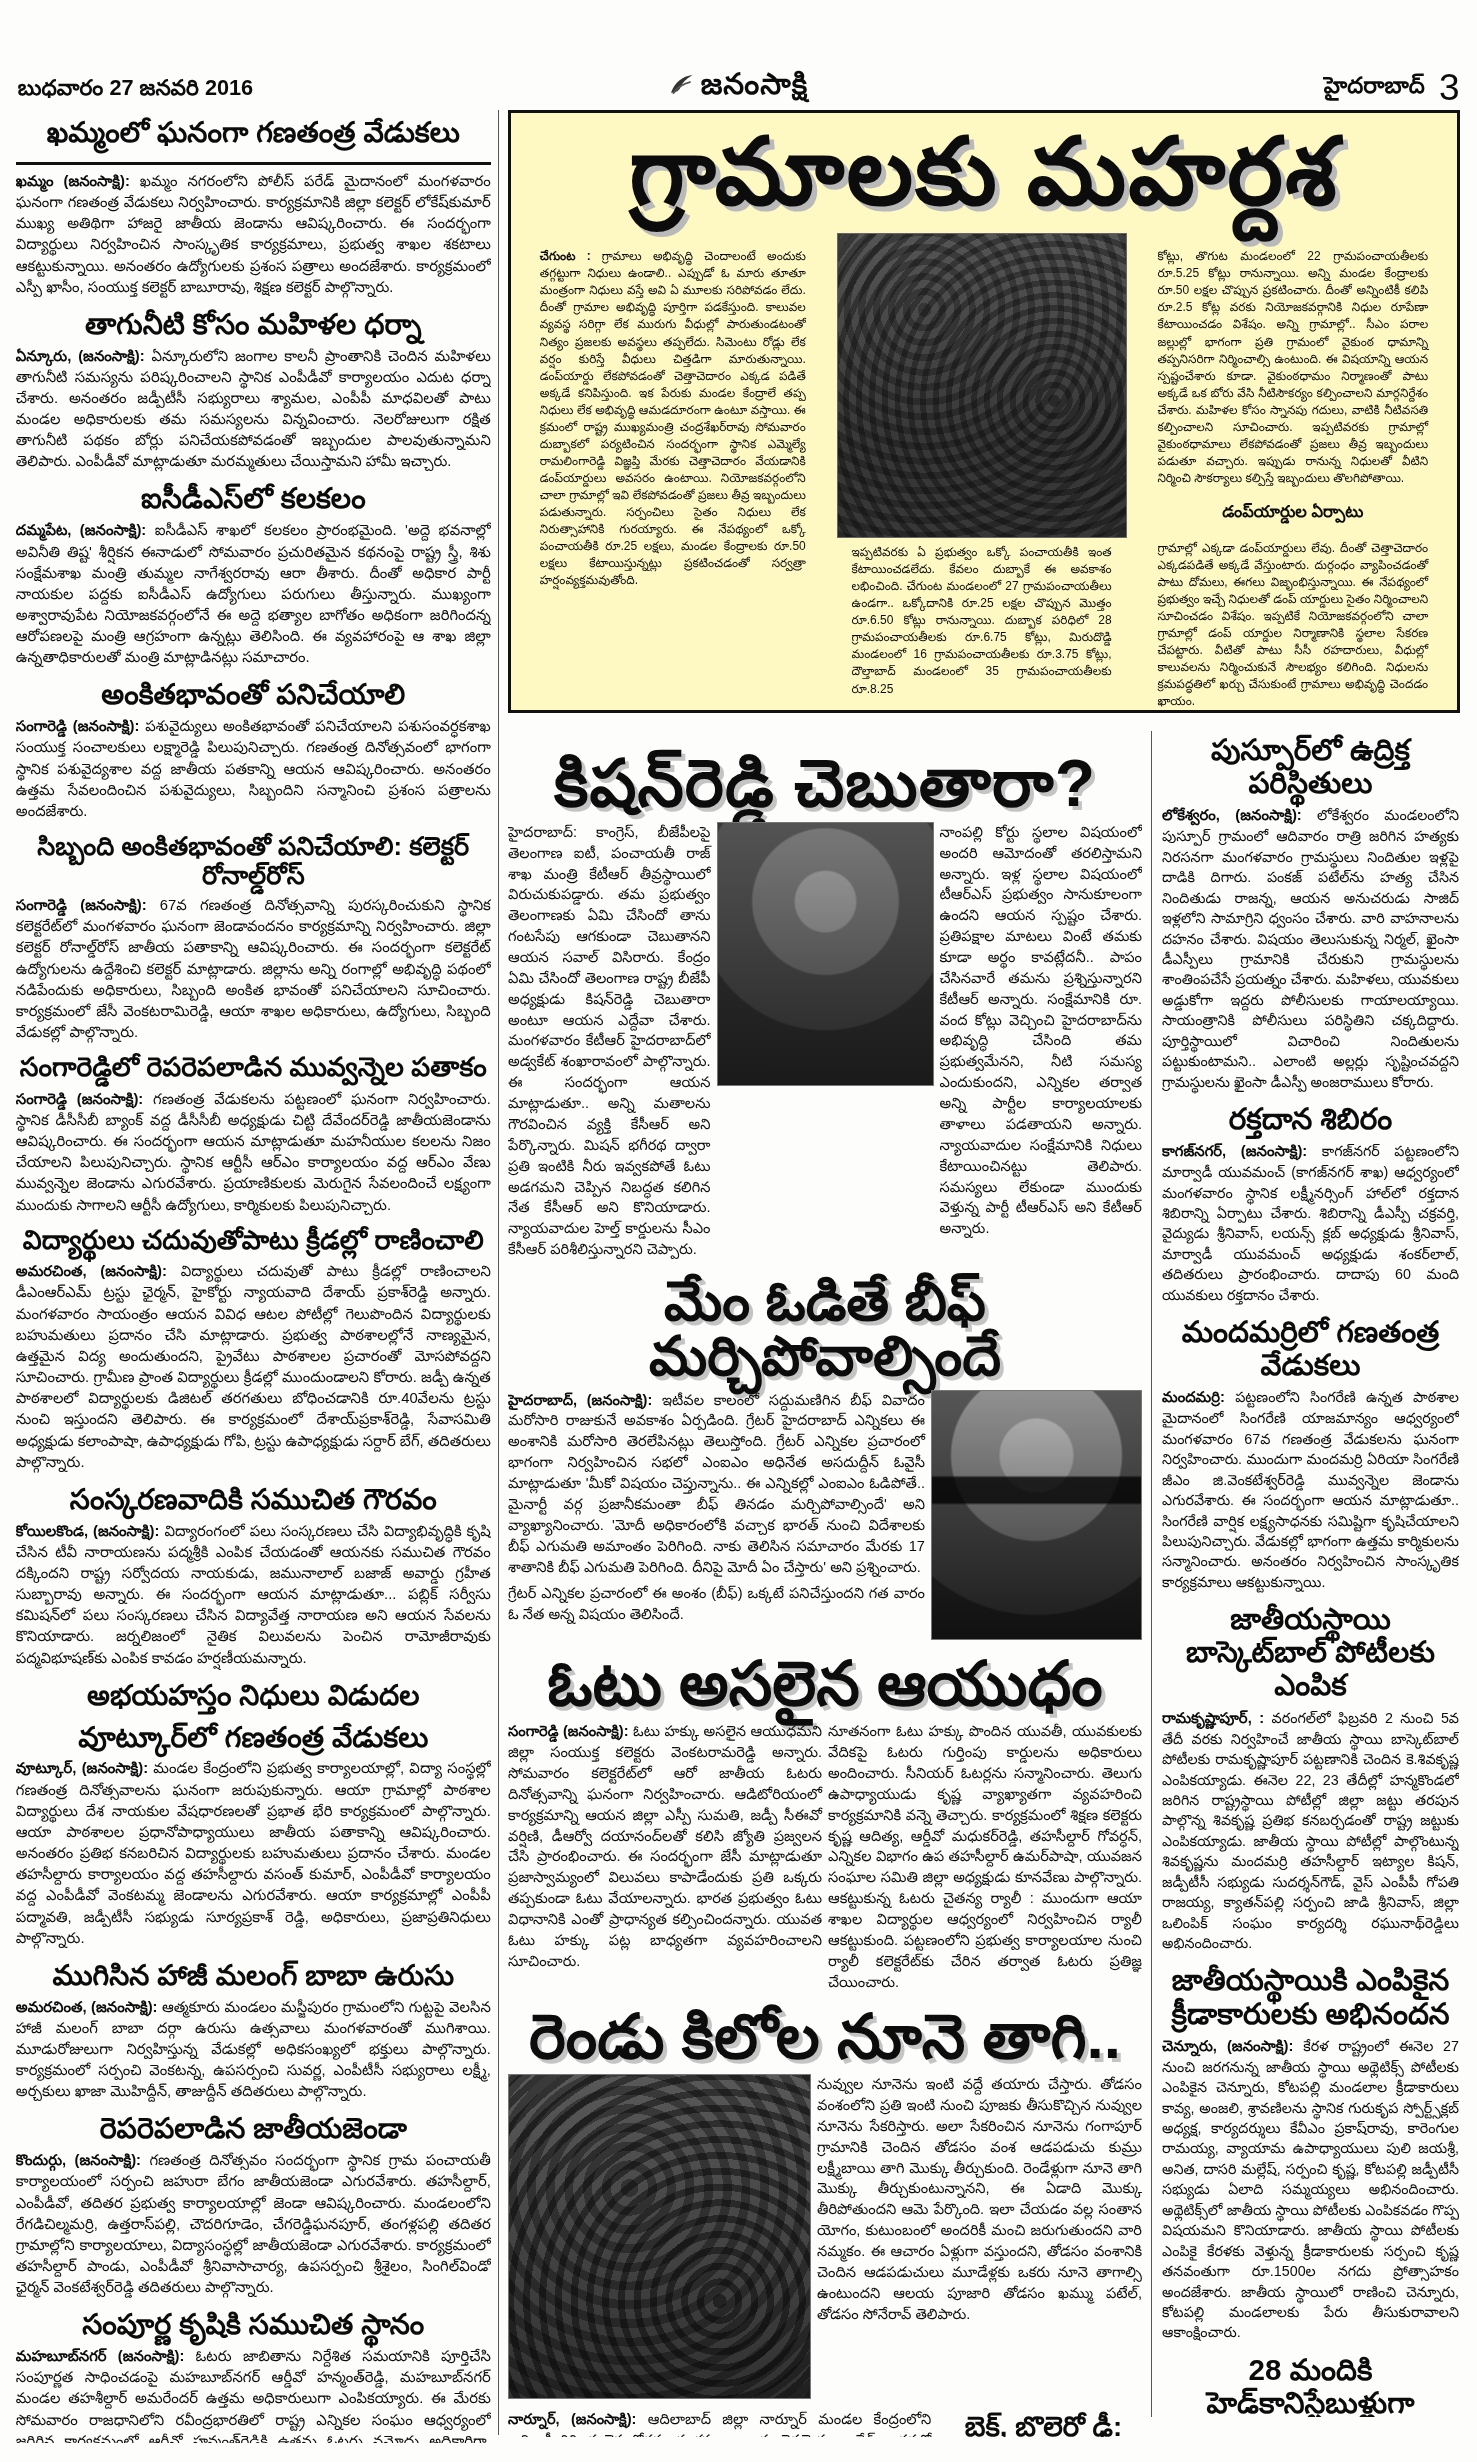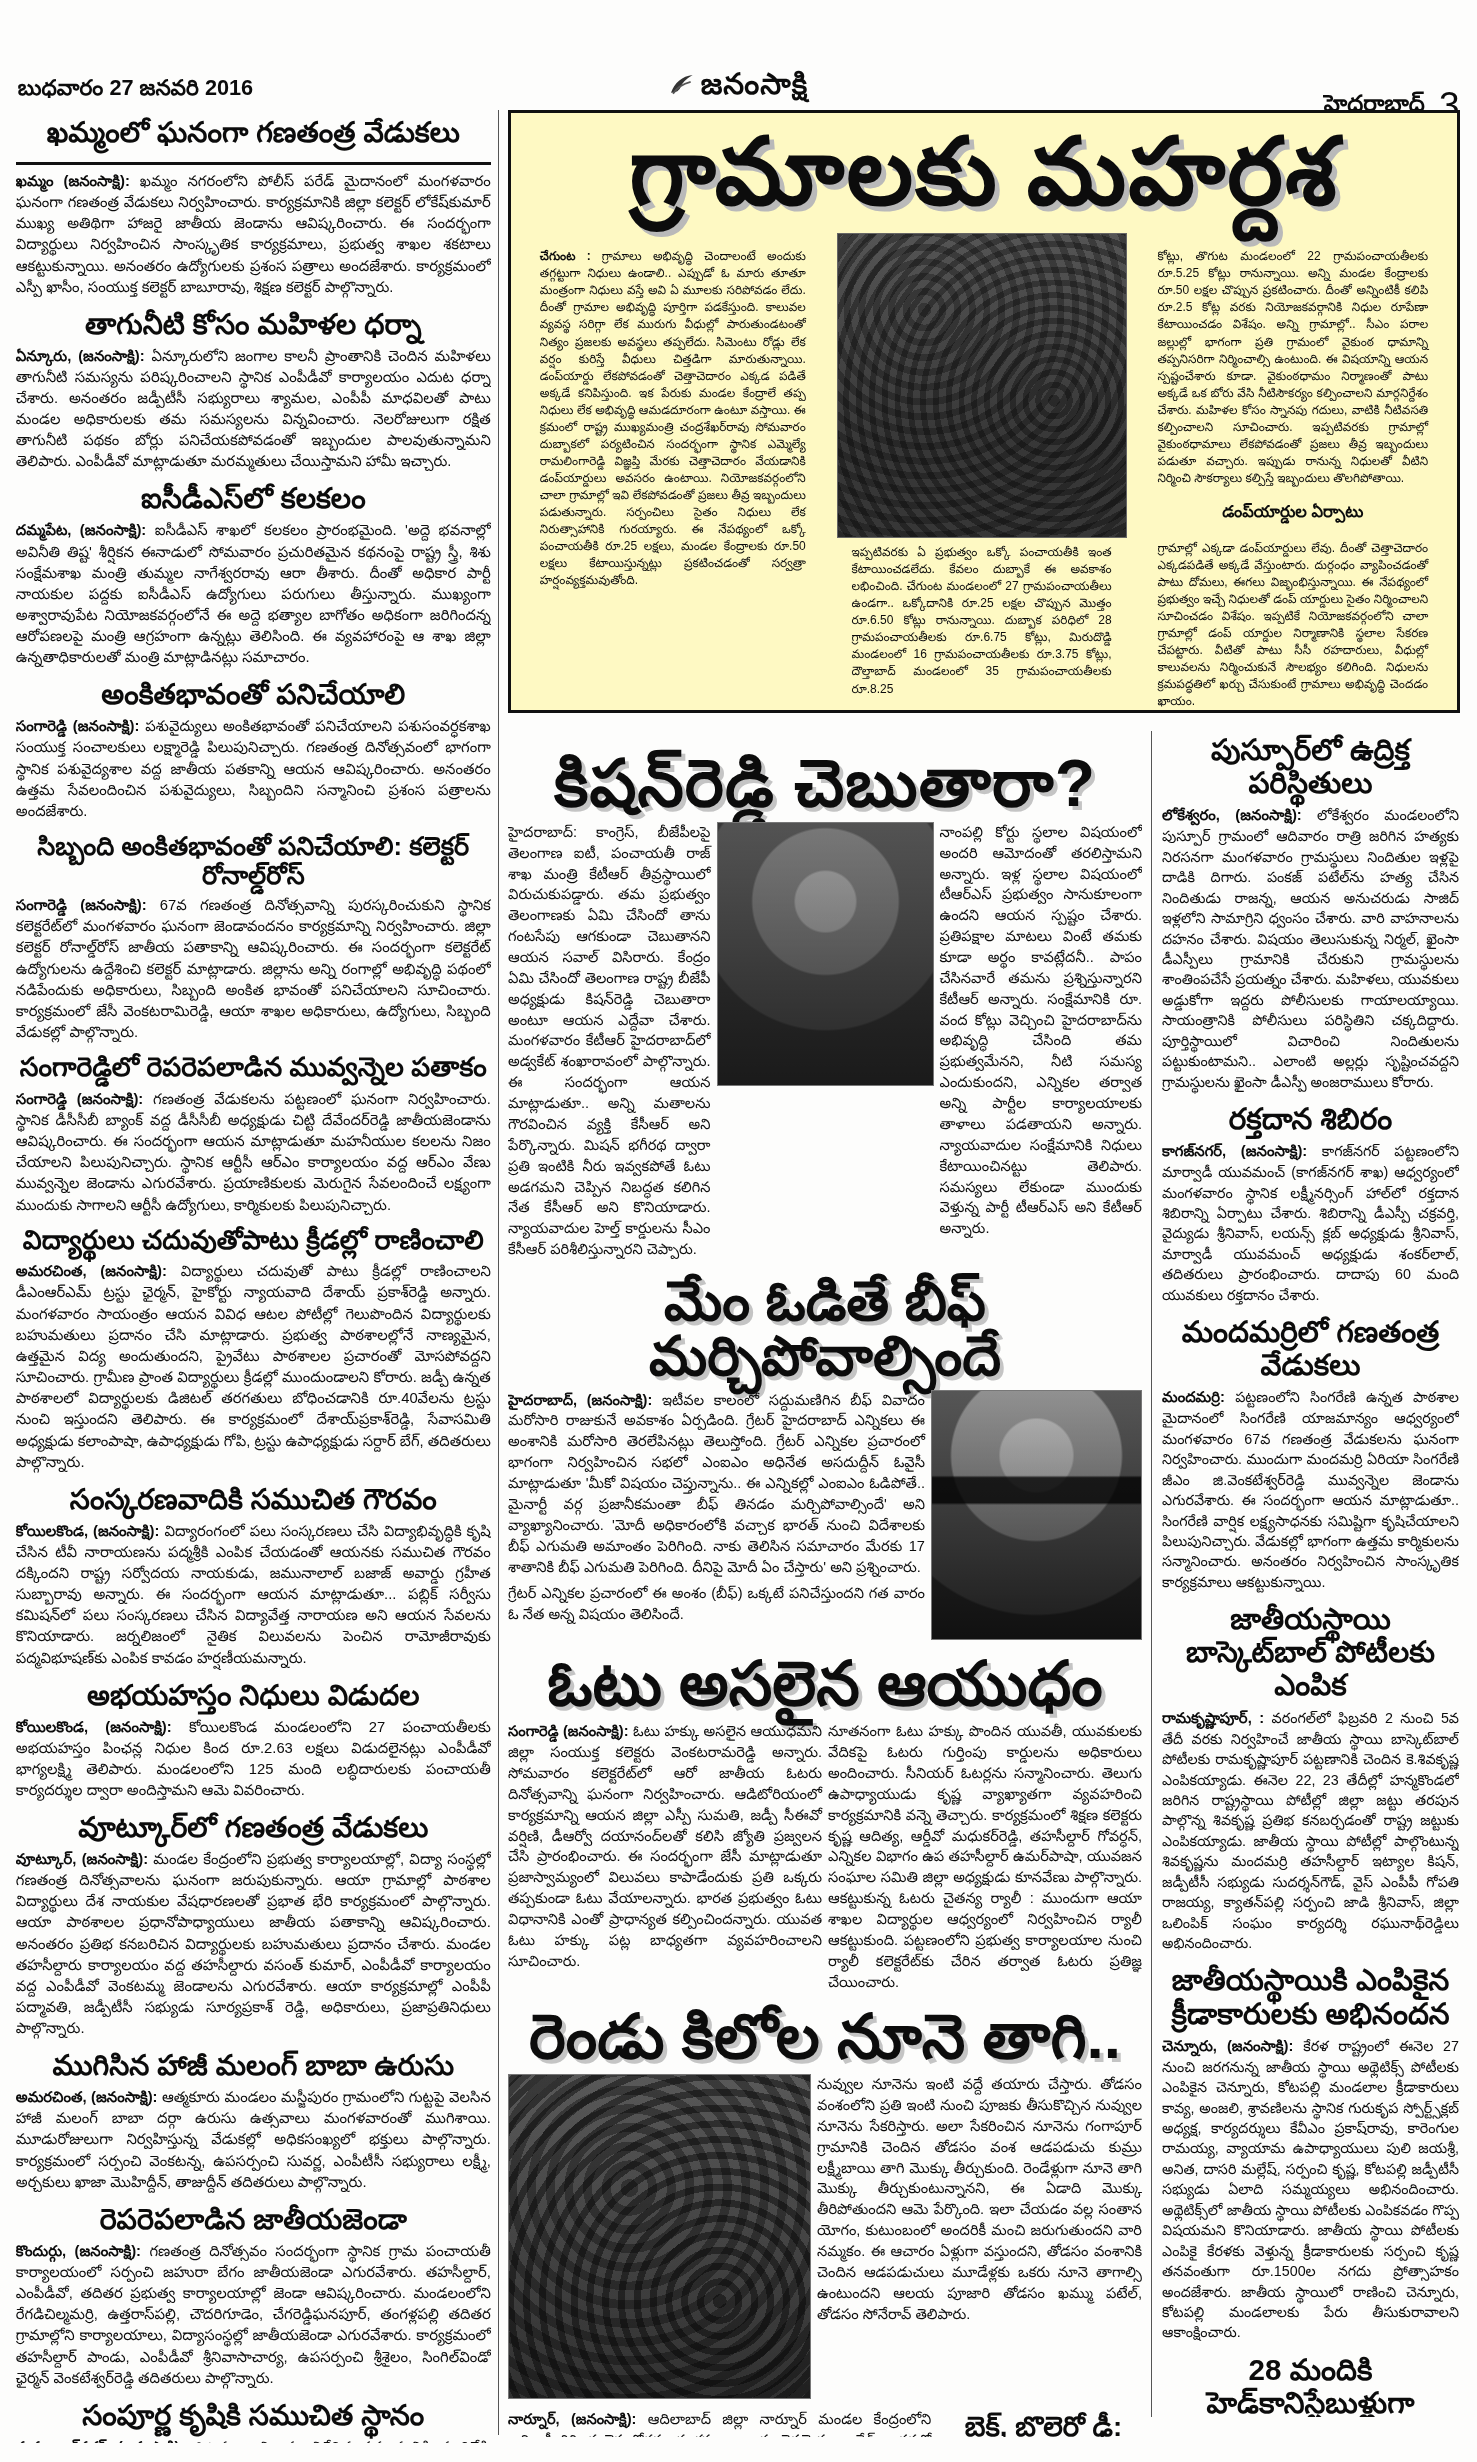--- a/index.html
+++ b/index.html
@@ -8,21 +8,21 @@
     font-family:"Liberation Sans","DejaVu Sans",sans-serif;color:#0c0c0c;
     overflow:hidden;
   }
   .justify{text-align:justify;}
   
   .masthead{position:absolute;top:67px;left:17.7px;width:1442px;height:41px;}
   .m-date{position:absolute;left:0;top:7.9px;font-size:21.7px;font-weight:bold;}
   .m-center{position:absolute;left:0;right:0;top:0;text-align:center;}
   .m-paper{font-size:29.6px;font-weight:bold;letter-spacing:1px;}
   .m-logo{display:inline-block;transform:translateY(3px);margin-right:5.9px;}
-  .m-right{position:absolute;right:0;top:18px;}
+  .m-right{position:absolute;right:0;top:0;}
   .m-edition{font-size:22.7px;font-weight:bold;vertical-align:middle;}
   .m-page{font-size:37px;font-weight:500;vertical-align:middle;margin-left:9.9px;}
   .m-rule{position:absolute;left:491px;right:0;top:43px;border-top:2px solid #222;}
   
   .left-col{position:absolute;left:15.8px;top:114px;width:475px;height:2329px;overflow:hidden;}
   .vrule-left{position:absolute;left:498px;top:110px;width:0;height:2325px;border-left:1px solid #555;}
   .lead-box{position:absolute;left:508px;top:110px;width:952px;height:603px;border:3px solid #111;box-sizing:border-box;background:#fef9c3;}
   .mid-col{position:absolute;left:508px;top:725px;width:634px;height:1712px;overflow:hidden;}
   .vrule-mid{position:absolute;left:1151px;top:731px;width:0;height:1686px;border-left:1px solid #555;}
   .right-col{position:absolute;left:1162px;top:731px;width:297px;height:1686px;overflow:hidden;}
@@ -137,21 +137,20 @@
     <p><b>అమరచింత, (జనంసాక్షి):</b> <span>విద్యార్థులు చదువుతో పాటు క్రీడల్లో రాణించాలని డీఎంఆర్ఎమ్ ట్రస్టు ఛైర్మన్, హైకోర్టు న్యాయవాది దేశాయ్ ప్రకాశ్‌రెడ్డి అన్నారు. మంగళవారం సాయంత్రం ఆయన వివిధ ఆటల పోటీల్లో గెలుపొందిన విద్యార్థులకు బహుమతులు ప్రదానం చేసి మాట్లాడారు. ప్రభుత్వ పాఠశాలల్లోనే నాణ్యమైన, ఉత్తమైన విద్య అందుతుందని, ప్రైవేటు పాఠశాలల ప్రచారంతో మోసపోవద్దని సూచించారు. గ్రామీణ ప్రాంత విద్యార్థులు క్రీడల్లో ముందుండాలని కోరారు. జడ్పీ ఉన్నత పాఠశాలలో విద్యార్థులకు డిజిటల్ తరగతులు బోధించడానికి రూ.40వేలను ట్రస్టు నుంచి ఇస్తుందని తెలిపారు. ఈ కార్యక్రమంలో దేశాయ్‌ప్రకాశ్‌రెడ్డి, సేవాసమితి అధ్యక్షుడు కలాంపాషా, ఉపాధ్యక్షుడు గోపి, ట్రస్టు ఉపాధ్యక్షుడు సర్దార్ బేగ్, తదితరులు పాల్గొన్నారు.</span></p>
   </div>
 
   <div class="art">
     <h3>సంస్కరణవాదికి సముచిత గౌరవం</h3>
     <p><b>కోయిలకొండ, (జనంసాక్షి):</b> <span>విద్యారంగంలో పలు సంస్కరణలు చేసి విద్యాభివృద్ధికి కృషి చేసిన టీవీ నారాయణను పద్మశ్రీకి ఎంపిక చేయడంతో ఆయనకు సముచిత గౌరవం దక్కిందని రాష్ట్ర సర్వోదయ నాయకుడు, జమునాలాల్ బజాజ్ అవార్డు గ్రహీత సుబ్బారావు అన్నారు. ఈ సందర్భంగా ఆయన మాట్లాడుతూ... పబ్లిక్ సర్వీసు కమిషన్‌లో పలు సంస్కరణలు చేసిన విద్యావేత్త నారాయణ అని ఆయన సేవలను కొనియాడారు. జర్నలిజంలో నైతిక విలువలను పెంచిన రామోజీరావుకు పద్మవిభూషణ్‌కు ఎంపిక కావడం హర్షణీయమన్నారు.</span></p>
   </div>
 
   <div class="art">
     <h3>అభయహస్తం నిధులు విడుదల</h3>
-    <p><b>కోయిలకొండ, (జనంసాక్షి):</b> <span>కోయిలకొండ మండలంలోని 27 పంచాయతీలకు అభయహస్తం పింఛన్ల నిధుల కింద రూ.2.63 లక్షలు విడుదలైనట్లు ఎంపీడీవో భాగ్యలక్ష్మి తెలిపారు. మండలంలోని 125 మంది లబ్ధిదారులకు పంచాయతీ కార్యదర్శుల ద్వారా అందిస్తామని ఆమె వివరించారు.</span></p>
   </div>
 
   <div class="art">
     <h3>వూట్కూర్‌లో గణతంత్ర వేడుకలు</h3>
     <p><b>వూట్కూర్, (జనంసాక్షి):</b> <span>మండల కేంద్రంలోని ప్రభుత్వ కార్యాలయాల్లో, విద్యా సంస్థల్లో గణతంత్ర దినోత్సవాలను ఘనంగా జరుపుకున్నారు. ఆయా గ్రామాల్లో పాఠశాల విద్యార్థులు దేశ నాయకుల వేషధారణలతో ప్రభాత భేరి కార్యక్రమంలో పాల్గొన్నారు. ఆయా పాఠశాలల ప్రధానోపాధ్యాయులు జాతీయ పతాకాన్ని ఆవిష్కరించారు. అనంతరం ప్రతిభ కనబరిచిన విద్యార్థులకు బహుమతులు ప్రదానం చేశారు. మండల తహసీల్దారు కార్యాలయం వద్ద తహసీల్దారు వసంత్ కుమార్, ఎంపీడీవో కార్యాలయం వద్ద ఎంపీడీవో వెంకటమ్మ జెండాలను ఎగురవేశారు. ఆయా కార్యక్రమాల్లో ఎంపీపీ పద్మావతి, జడ్పీటీసీ సభ్యుడు సూర్యప్రకాశ్ రెడ్డి, అధికారులు, ప్రజాప్రతినిధులు పాల్గొన్నారు.</span></p>
   </div>
 
   <div class="art">
     <h3>ముగిసిన హాజీ మలంగ్ బాబా ఉరుసు</h3>
     <p><b>అమరచింత, (జనంసాక్షి):</b> <span>ఆత్మకూరు మండలం మస్జీపురం గ్రామంలోని గుట్టపై వెలసిన హాజీ మలంగ్ బాబా దర్గా ఉరుసు ఉత్సవాలు మంగళవారంతో ముగిశాయి. మూడురోజులుగా నిర్వహిస్తున్న వేడుకల్లో అధికసంఖ్యలో భక్తులు పాల్గొన్నారు. కార్యక్రమంలో సర్పంచి వెంకటన్న, ఉపసర్పంచి సువర్ణ, ఎంపీటీసీ సభ్యురాలు లక్ష్మీ, అర్చకులు ఖాజా మొహిద్దీన్, తాజుద్దీన్ తదితరులు పాల్గొన్నారు.</span></p>

